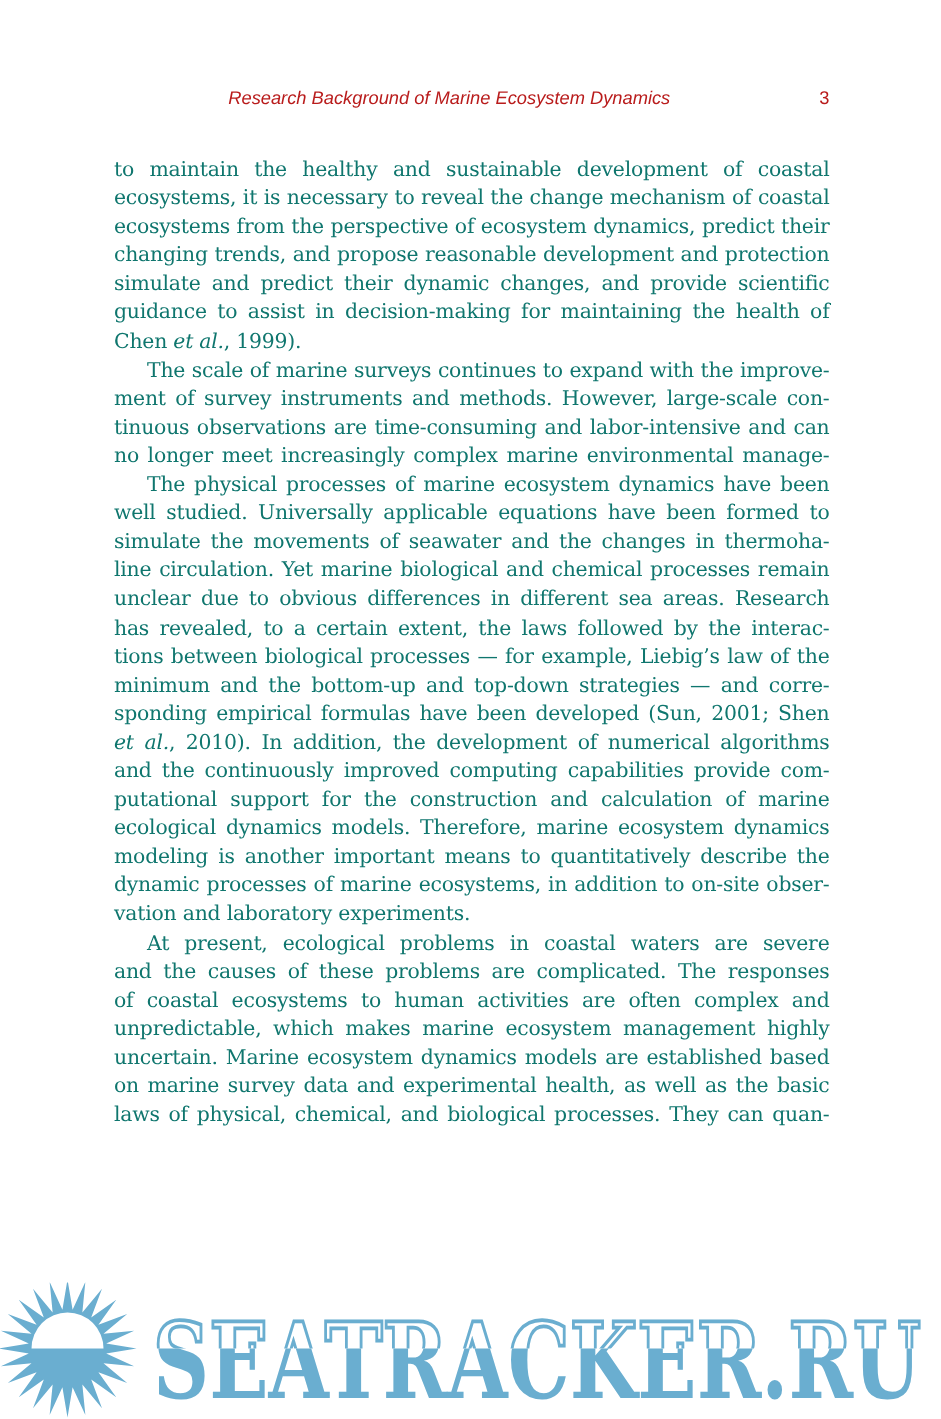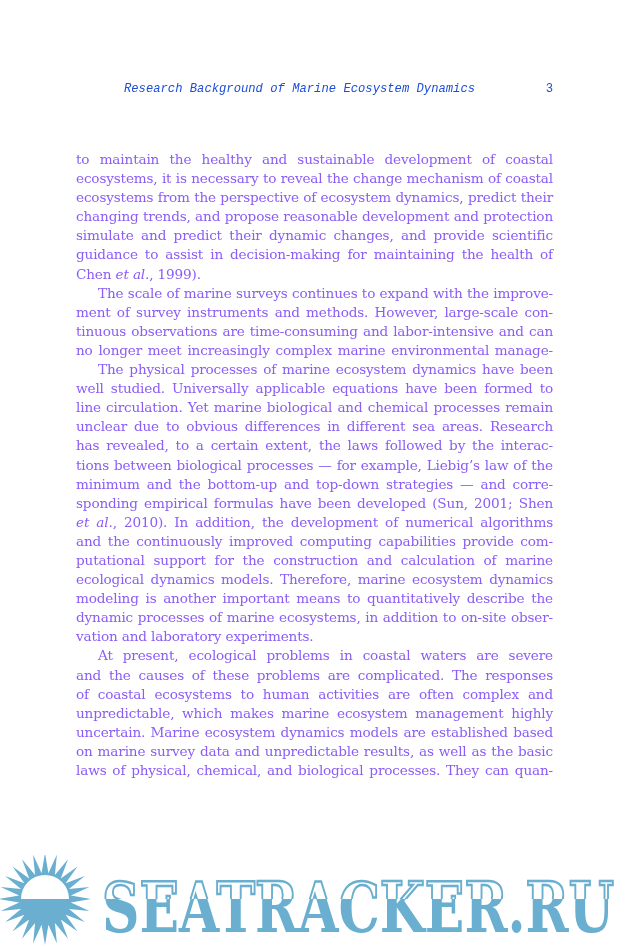--- a/index.html
+++ b/index.html
@@ -1,29 +1,29 @@
 <!DOCTYPE html>
 <html><head>
 <meta charset="utf-8">
 <style>
   html, body { margin: 0; padding: 0; background: #ffffff; }
   body { width: 627px; height: 946px; position: relative; overflow: hidden; }
   .page { position: absolute; left: 0; top: 0; width: 627px; height: 946px; background: #fff; }
   .running-head {
-    position: absolute; top: 82px; left: 76px; width: 477px; height: 18px;
-    font-family: Liberation Mono, monospace;
-    font-size: 12.2px; color: #1d4ed8;
+    position: absolute; top: 58px; left: 76px; width: 477px; height: 18px;
+    font-family: Liberation Sans, sans-serif;
+    font-size: 12.2px; color: #b91c1c;
   }
   .running-head .title { position: absolute; left: 0; right: 30px; text-align: center; font-style: italic; }
   .running-head .folio { position: absolute; right: 0; top: 0; }
   .body-text {
     position: absolute; top: 104px; left: 76px; width: 477px;
     font-family: "DejaVu Serif", "Liberation Serif", serif;
-    font-size: 13.6px; line-height: 19.1px; color: #8b5cf6;
-    text-align: justify; hyphens: manual; letter-spacing: -0.15px; margin-top: 46px;
+    font-size: 13.6px; line-height: 19.1px; color: #0f766e;
+    text-align: justify; hyphens: manual; letter-spacing: -0.15px;
   }
   .line { display: block; white-space: nowrap; text-align: justify; text-align-last: justify; height: 19.1px; overflow: visible; }
   .line.last { text-align-last: left; }
   .line.indent { padding-left: 22px; }
   .line i { font-style: italic; }
   .watermark { position: absolute; left: 0; top: 855px; width: 627px; height: 91px; }
 </style>
 </head>
 <body>
 
@@ -45,41 +45,42 @@
       </div>
       <div>
         <span class="line indent">The scale of marine surveys continues to expand with the improve-</span>
         <span class="line">ment of survey instruments and methods. However, large-scale con-</span>
         <span class="line">tinuous observations are time-consuming and labor-intensive and can</span>
         <span class="line">no longer meet increasingly complex marine environmental manage-</span>
       </div>
       <div>
         <span class="line indent">The physical processes of marine ecosystem dynamics have been</span>
         <span class="line">well studied. Universally applicable equations have been formed to</span>
+        <span class="line">simulate the movements of seawater and the changes in thermoha-</span>
         <span class="line">line circulation. Yet marine biological and chemical processes remain</span>
         <span class="line">unclear due to obvious differences in different sea areas. Research</span>
         <span class="line">has revealed, to a certain extent, the laws followed by the interac-</span>
         <span class="line">tions between biological processes — for example, Liebig’s law of the</span>
         <span class="line">minimum and the bottom-up and top-down strategies — and corre-</span>
         <span class="line">sponding empirical formulas have been developed (Sun, 2001; Shen</span>
         <span class="line"><i>et al.</i>, 2010). In addition, the development of numerical algorithms</span>
         <span class="line">and the continuously improved computing capabilities provide com-</span>
         <span class="line">putational support for the construction and calculation of marine</span>
         <span class="line">ecological dynamics models. Therefore, marine ecosystem dynamics</span>
         <span class="line">modeling is another important means to quantitatively describe the</span>
         <span class="line">dynamic processes of marine ecosystems, in addition to on-site obser-</span>
         <span class="line last">vation and laboratory experiments.</span>
       </div>
       <div>
         <span class="line indent">At present, ecological problems in coastal waters are severe</span>
         <span class="line">and the causes of these problems are complicated. The responses</span>
         <span class="line">of coastal ecosystems to human activities are often complex and</span>
         <span class="line">unpredictable, which makes marine ecosystem management highly</span>
         <span class="line">uncertain. Marine ecosystem dynamics models are established based</span>
-        <span class="line">on marine survey data and unpredictable results, as well as the basic</span>
+        <span class="line">on marine survey data and experimental health, as well as the basic</span>
         <span class="line">laws of physical, chemical, and biological processes. They can quan-</span>
       </div>
     </div>
 
   <svg class="watermark" viewBox="0 0 627 91" xmlns="http://www.w3.org/2000/svg">
     <defs>
       <clipPath id="lowerHalf">
           <rect x="0" y="44" width="627" height="60"></rect>
         </clipPath>
       <clipPath id="upperHalf">

